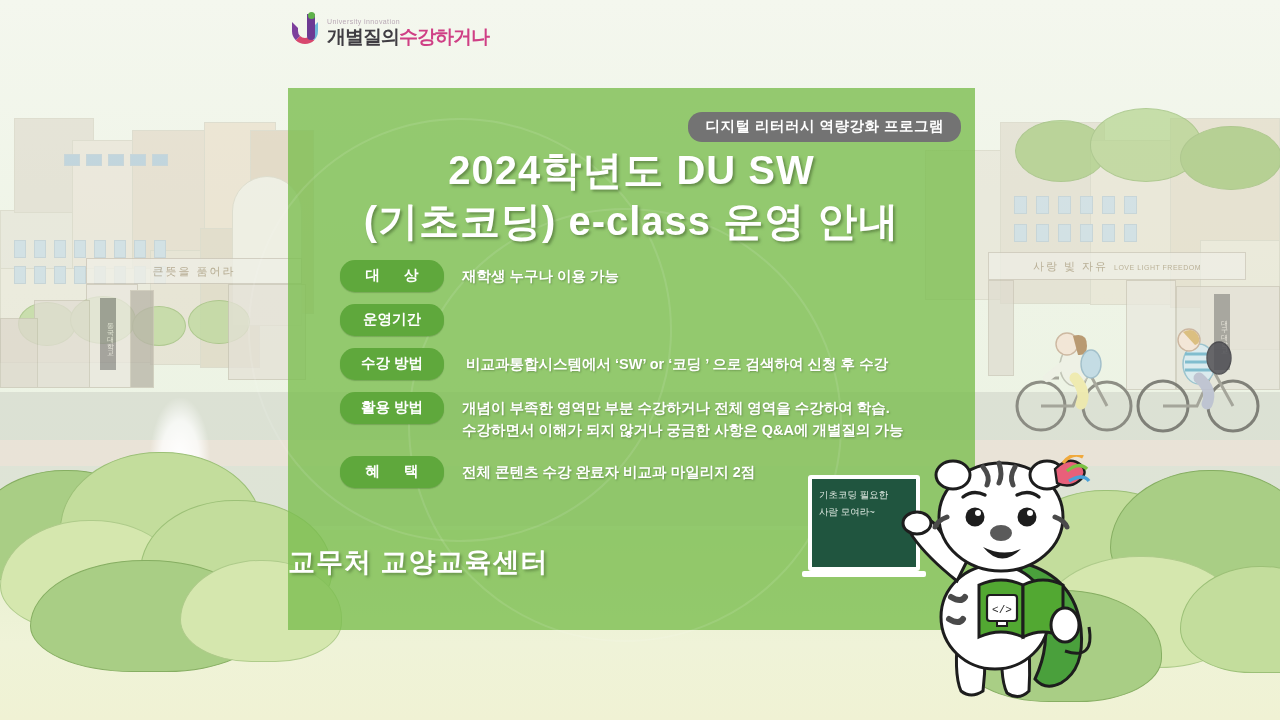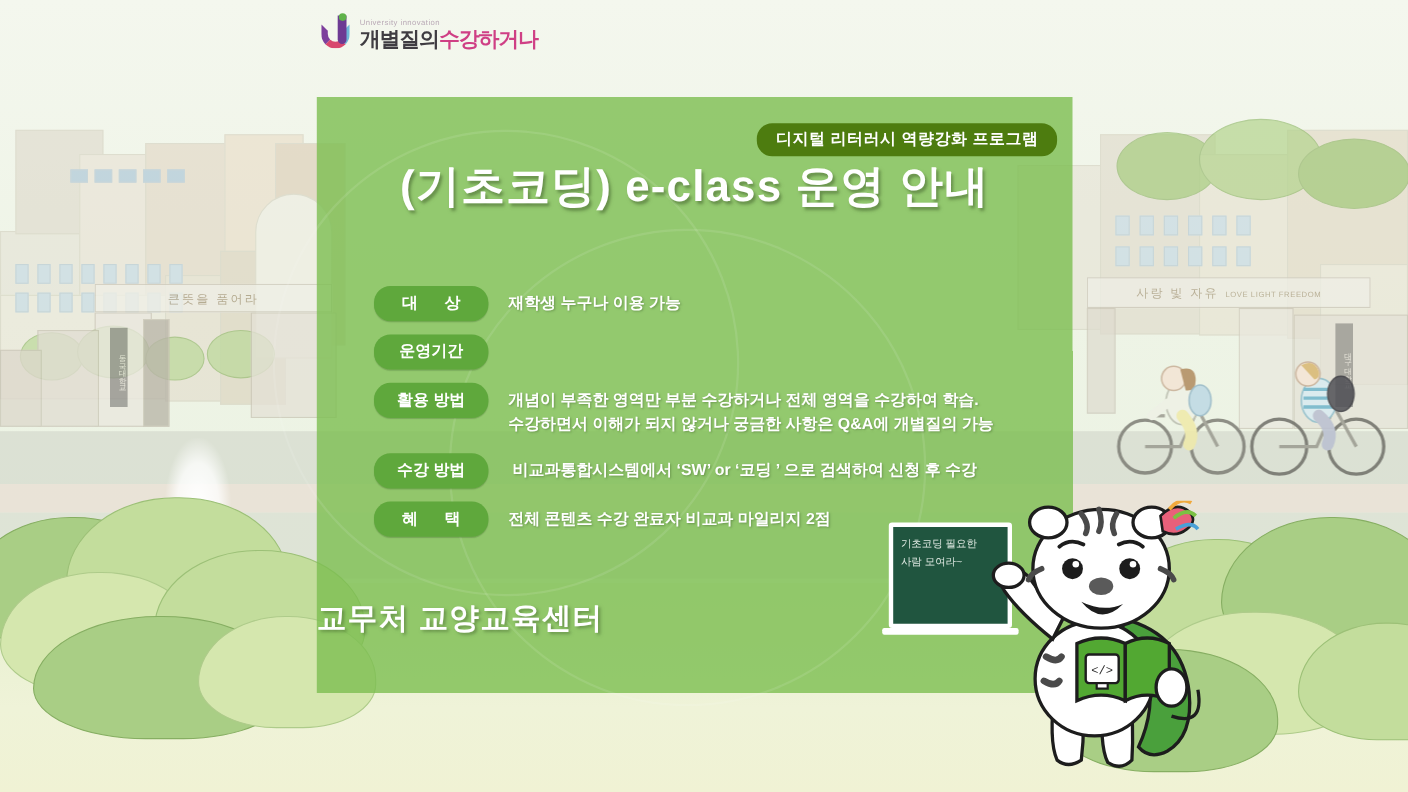--- a/index.html
+++ b/index.html
@@ -160,21 +160,21 @@
   .logo-en { font-size: 7px; color: #b9a9b6; letter-spacing: .4px; margin-bottom: 2px; }
   .logo-kr { font-size: 19px; font-weight: bold; letter-spacing: -1px; }
   .logo-kr .k1 { color: #3f3c42; }
   .logo-kr .k2 { color: #cf3f85; }
 
   
   #badge {
     position: absolute;
     right: 14px;
     top: 24px;
-    background: #4d7c0f;
+    background: #737373;
     color: #ffffff;
     font-size: 14.5px;
     font-weight: bold;
     letter-spacing: .5px;
     padding: 5px 17px 6px;
     border-radius: 14px;
     white-space: nowrap;
   }
 
   
@@ -437,43 +437,44 @@
   </div>
 
   <div id="panel">
 
     <div class="glow" style="left:-40px; top:30px; width:420px; height:420px;"></div>
     <div class="glow" style="left:120px; top:120px; width:430px; height:430px;"></div>
 
     <div id="badge">디지털 리터러시 역량강화 프로그램</div>
 
     <div id="title">
+      <div>2024학년도 DU SW</div>
       <div>(기초코딩) e-class 운영 안내</div>
     </div>
 
     <div id="info">
 
       <div class="row">
         <div class="pill">대      상</div>
         <div class="rowtext">재학생 누구나 이용 가능</div>
       </div>
 
       <div class="row">
         <div class="pill">운영기간</div>
       </div>
 
+      <div class="row">
+        <div class="pill">수강 방법</div>
+        <div class="rowtext indent2">비교과통합시스템에서 ‘SW’ or ‘코딩 ’ 으로 검색하여 신청 후 수강</div>
+      </div>
+
       <div class="row tall">
         <div class="pill">활용 방법</div>
         <div class="rowtext">개념이 부족한 영역만 부분 수강하거나 전체 영역을 수강하여 학습.
 수강하면서 이해가 되지 않거나 궁금한 사항은 Q&amp;A에 개별질의 가능</div>
-      </div>
-
-      <div class="row">
-        <div class="pill">수강 방법</div>
-        <div class="rowtext indent2">비교과통합시스템에서 ‘SW’ or ‘코딩 ’ 으로 검색하여 신청 후 수강</div>
       </div>
 
 
       <div class="row">
         <div class="pill">혜      택</div>
         <div class="rowtext">전체 콘텐츠 수강 완료자 비교과 마일리지 2점</div>
       </div>
 
     </div>
 

